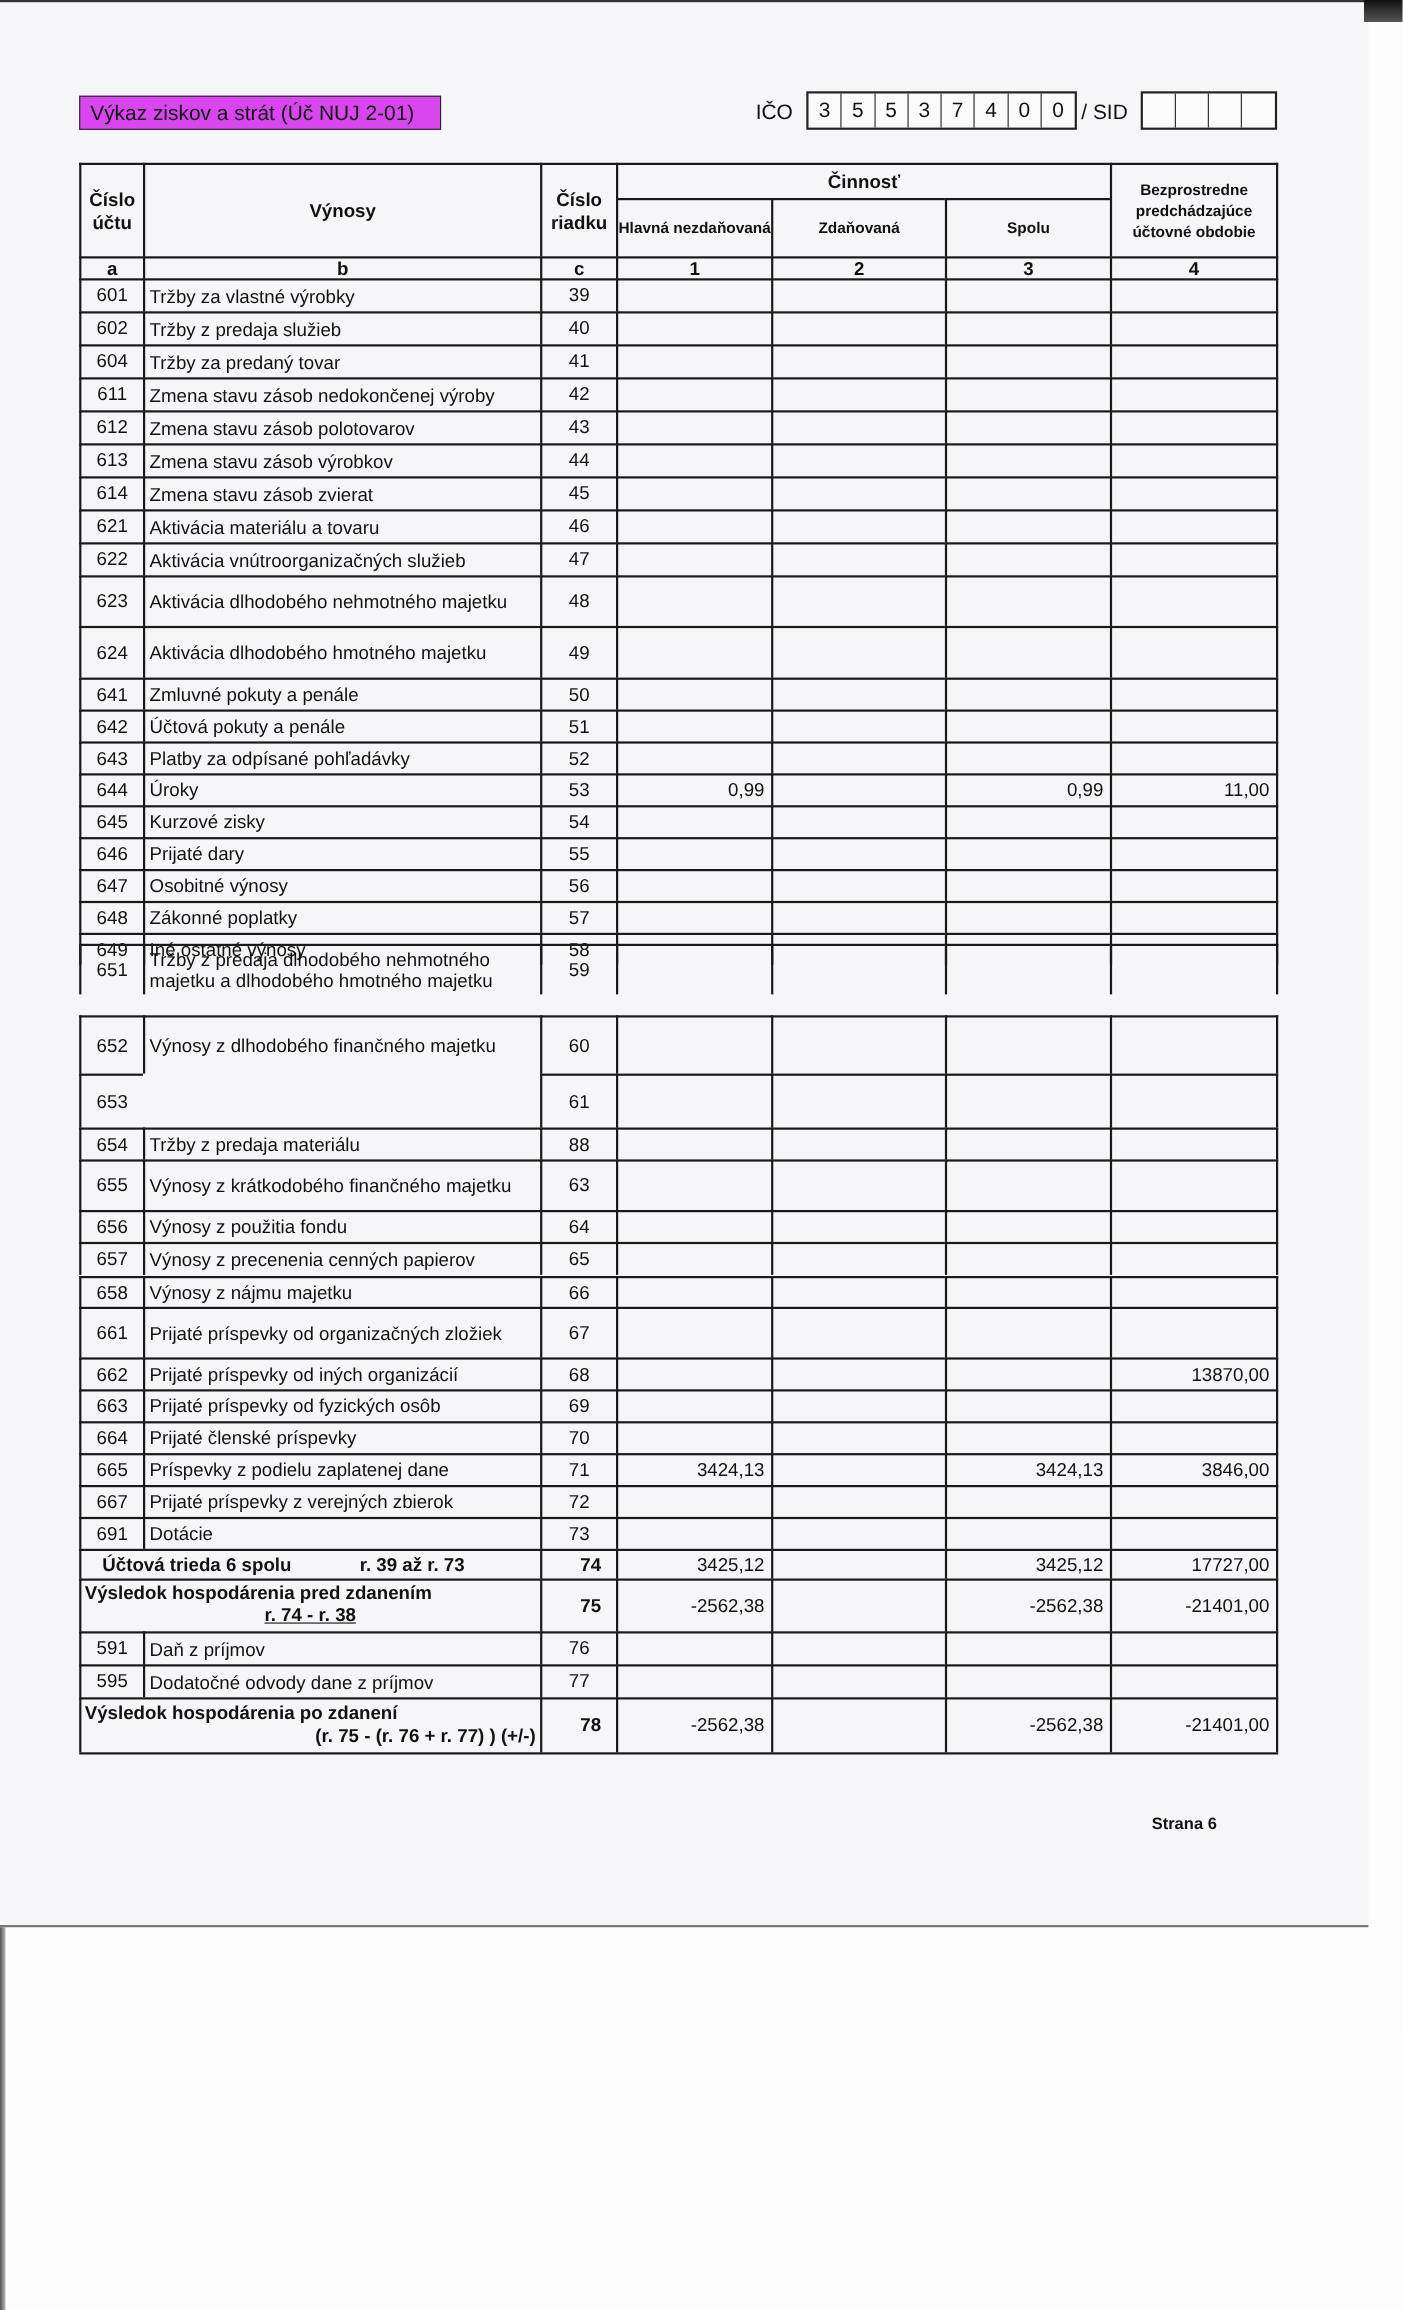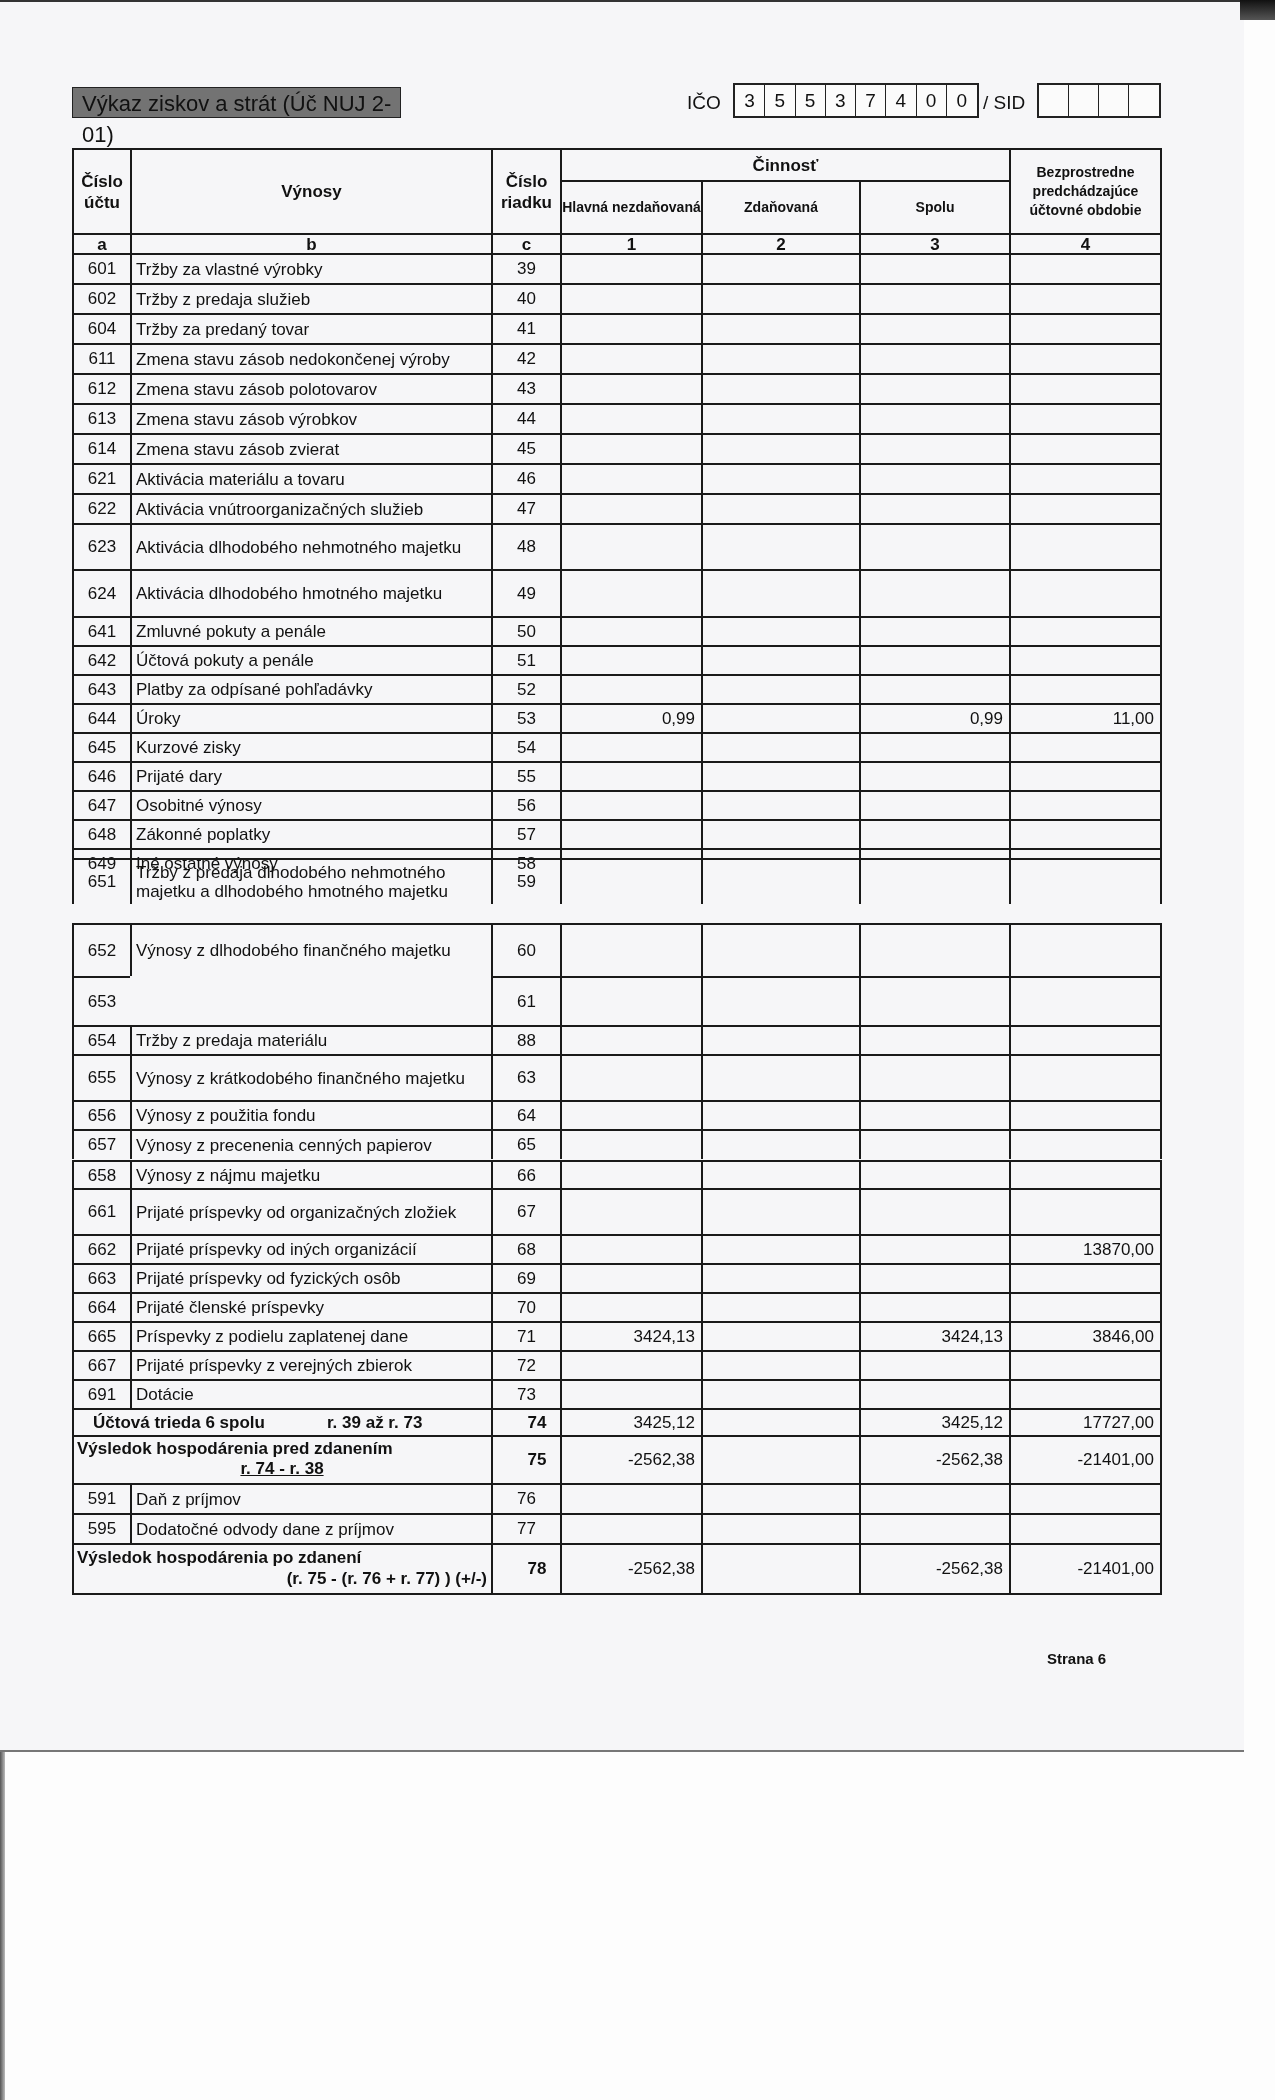--- a/index.html
+++ b/index.html
@@ -12,22 +12,22 @@
     position:absolute; left:0; top:0; width:1244px; height:1750px;
     background:#f6f6f8;
     border-bottom:2px solid #777;
   }
   .top-edge { position:absolute; left:0; top:0; width:1240px; height:2px; background:#333; }
   .top-right-dark { position:absolute; left:1240px; top:0; width:35px; height:20px; background:linear-gradient(#111,#555); }
   .left-strip { position:absolute; left:0; top:1752px; width:5px; height:348px; background:linear-gradient(90deg,#555,#bbb); }
 
   .title-box {
     position:absolute; left:72px; top:87px; width:329px; height:31px;
-    border:1.5px solid #222; background:#737373;
-    font-size:22px; line-height:31px; padding-left:9px; box-sizing:border-box;
+    border:1.5px solid #222; background:#d946ef;
+    font-size:19px; line-height:31px; padding-left:9px; box-sizing:border-box;
   }
   .ico-label { position:absolute; left:687px; top:88px; font-size:19px; line-height:30px; }
   .boxes { position:absolute; top:83px; height:35px; display:flex; border:2px solid #222; box-sizing:border-box; background:#fbfbfb; }
   .boxes .cell { width:30.6px; height:100%; border-right:1.5px solid #222; box-sizing:border-box; text-align:center; font-size:19px; line-height:31px; }
   .boxes .cell:last-child { border-right:none; }
   .ico-boxes { left:733px; width:246px; }
   .sid-label { position:absolute; left:983px; top:88px; font-size:19px; line-height:30px; }
   .sid-boxes { left:1037px; width:124px; }
 
   .grid { position:absolute; left:72px; top:148px; width:1090px; }

